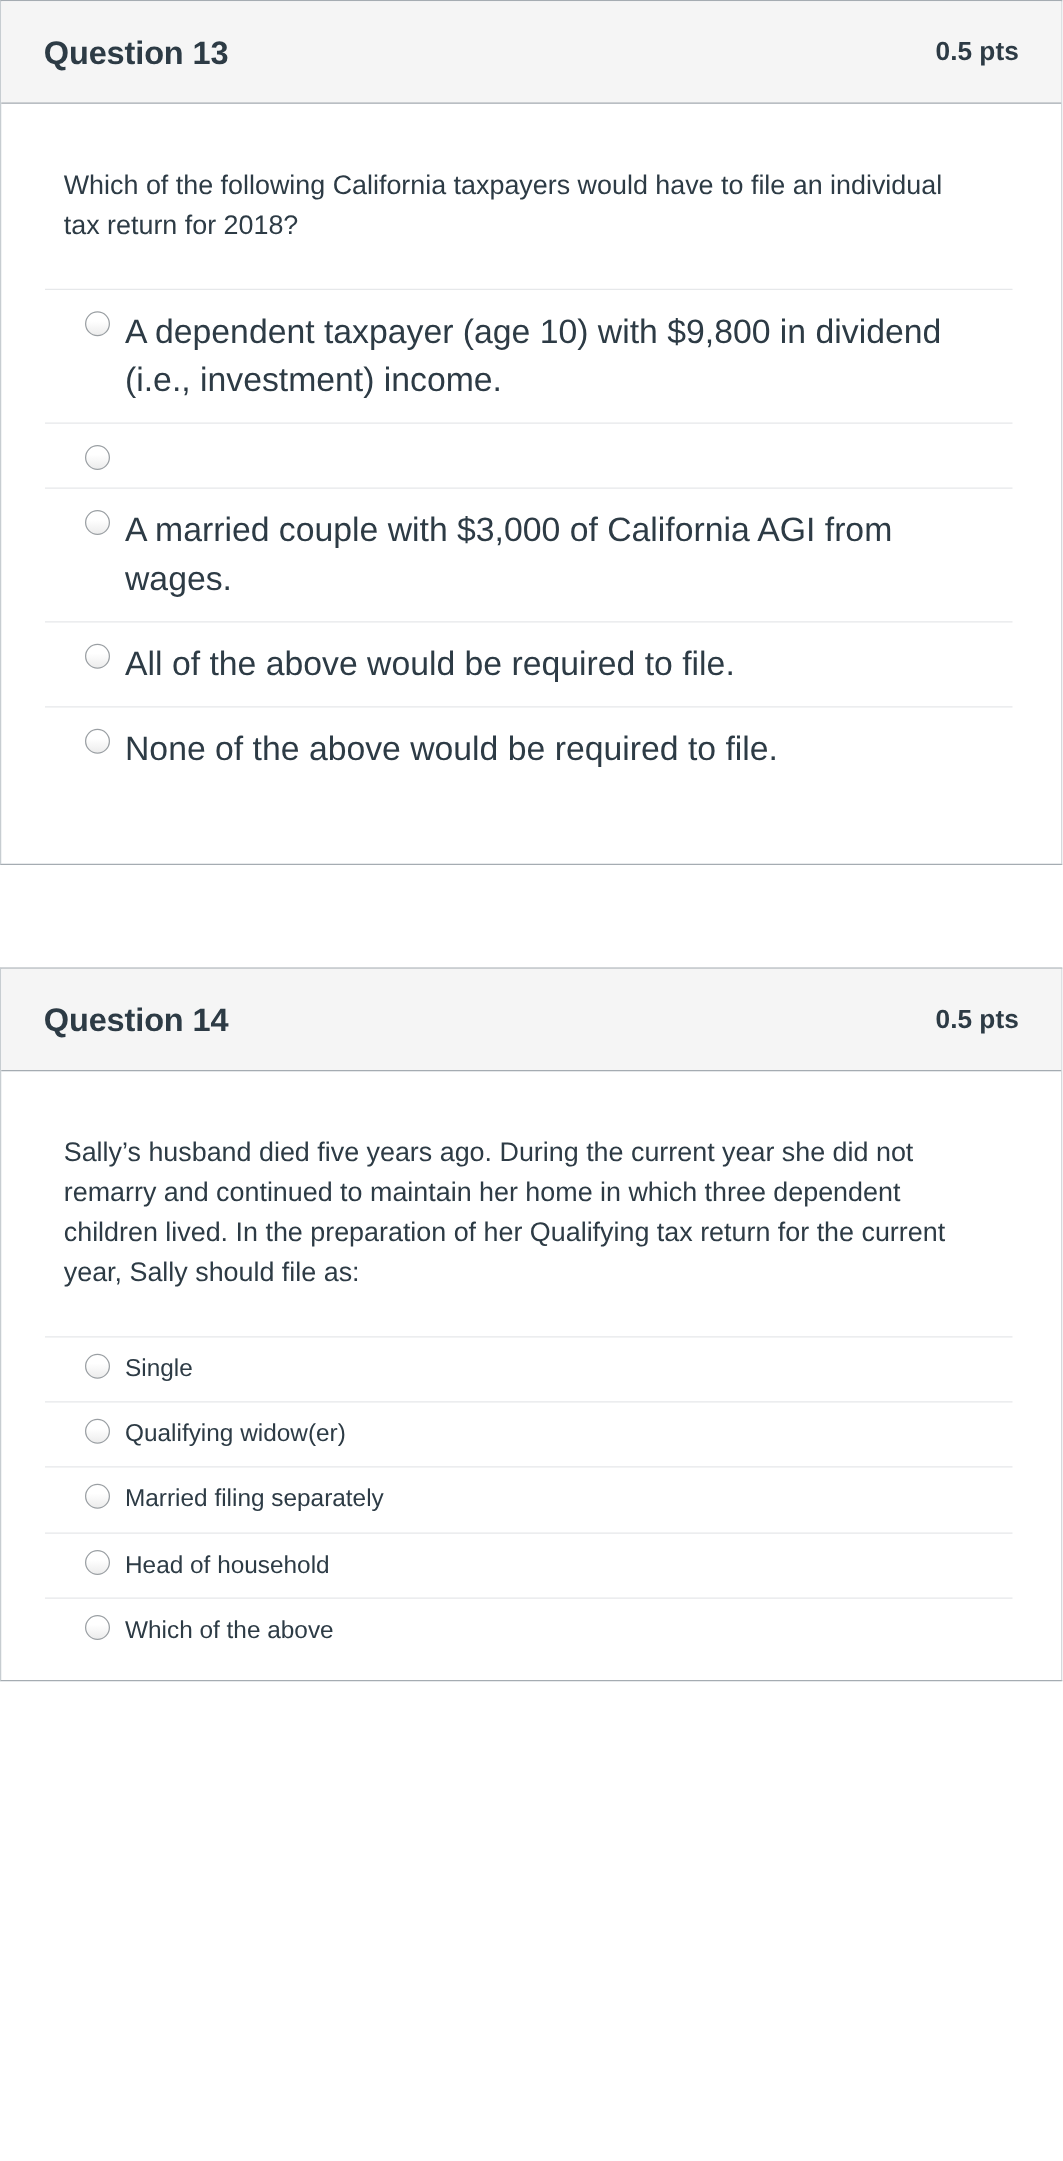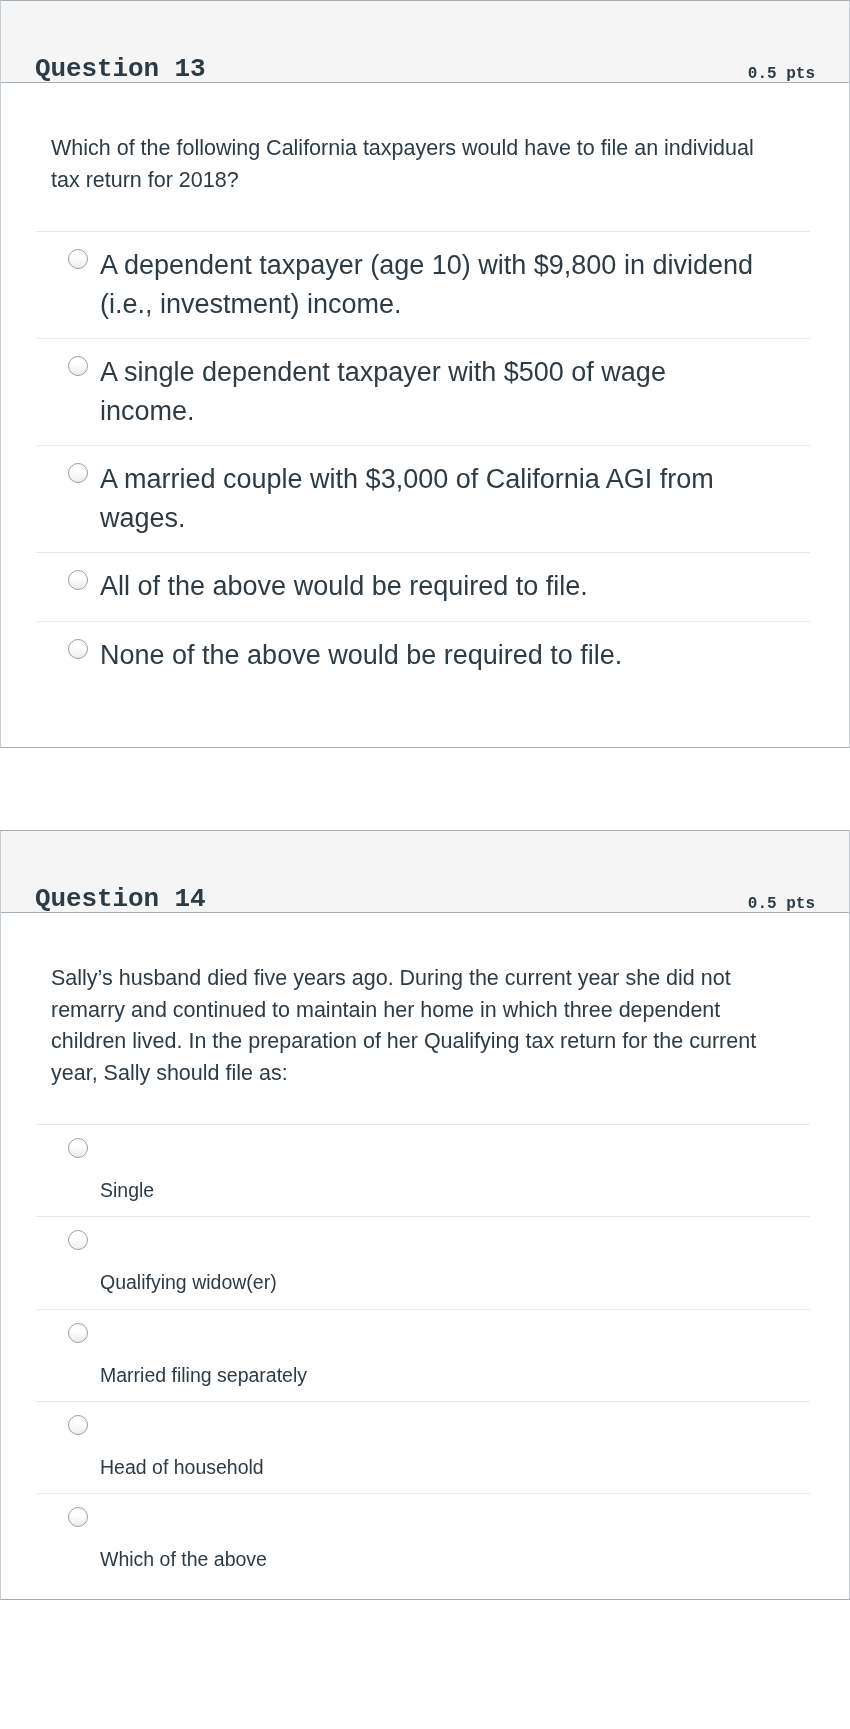--- a/index.html
+++ b/index.html
@@ -32,34 +32,33 @@
   .question-card.first {
     border-top: 1px solid #a5acb2;
   }
 
   .question-header {
     background: #f5f5f5;
     border-bottom: 1px solid #a5acb2;
     height: 82px;
     box-sizing: border-box;
     display: flex;
-    align-items: flex-end;
+    align-items: center;
     justify-content: space-between;
     padding: 0 34px 0 34px;
-    font-family: Liberation Mono, monospace;
   }
   .question-title {
     font-size: 26px;
     font-weight: bold;
     letter-spacing: -0.1px;
     color: #2d3b45;
     line-height: 1;
   }
   .question-points {
-    font-size: 16px;
+    font-size: 21px;
     font-weight: bold;
     color: #2d3b45;
     line-height: 1;
   }
 
   .question-body {
     padding: 34px 34px 0 34px;
   }
   .question-text {
     font-size: 21.5px;
@@ -103,21 +102,20 @@
     max-width: 660px;
   }
 
   
   .compact .answer-row {
     padding: 12px 0 12px 0;
   }
   .compact .answer-text {
     font-size: 19.5px;
     line-height: 1.4;
-    margin-top: 40px;
   }
   .compact .radio {
     margin-top: 1px;
   }
 
   
   .card-gap {
     height: 82px;
     background: #ffffff;
   }
@@ -138,21 +136,20 @@
     <div class="question-body">
       <p class="question-text">Which of the following California taxpayers would have to file an individual tax return for 2018?</p>
 
       <div class="answers">
         <div class="answer-row">
           <span class="radio"></span>
           <span class="answer-text">A dependent taxpayer (age 10) with $9,800 in dividend (i.e., investment) income.</span>
         </div>
         <div class="answer-row">
           <span class="radio"></span>
-          <span class="answer-text">A single dependent taxpayer with $500 of wage income.</span>
         </div>
         <div class="answer-row">
           <span class="radio"></span>
           <span class="answer-text">A married couple with $3,000 of California AGI from wages.</span>
         </div>
         <div class="answer-row">
           <span class="radio"></span>
           <span class="answer-text">All of the above would be required to file.</span>
         </div>
         <div class="answer-row">

